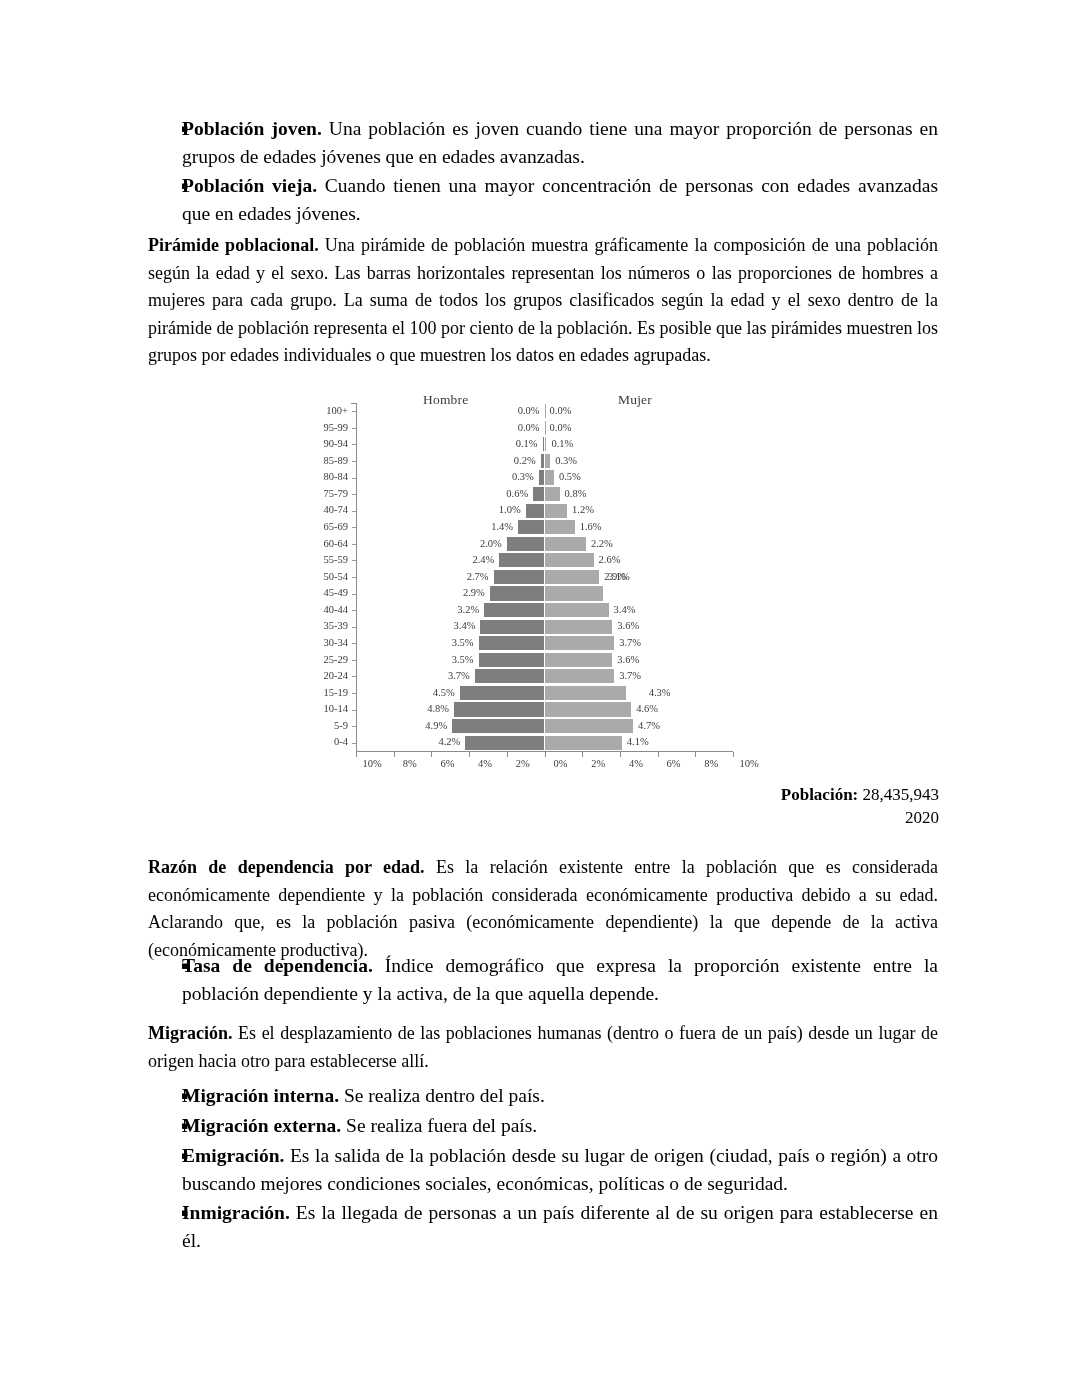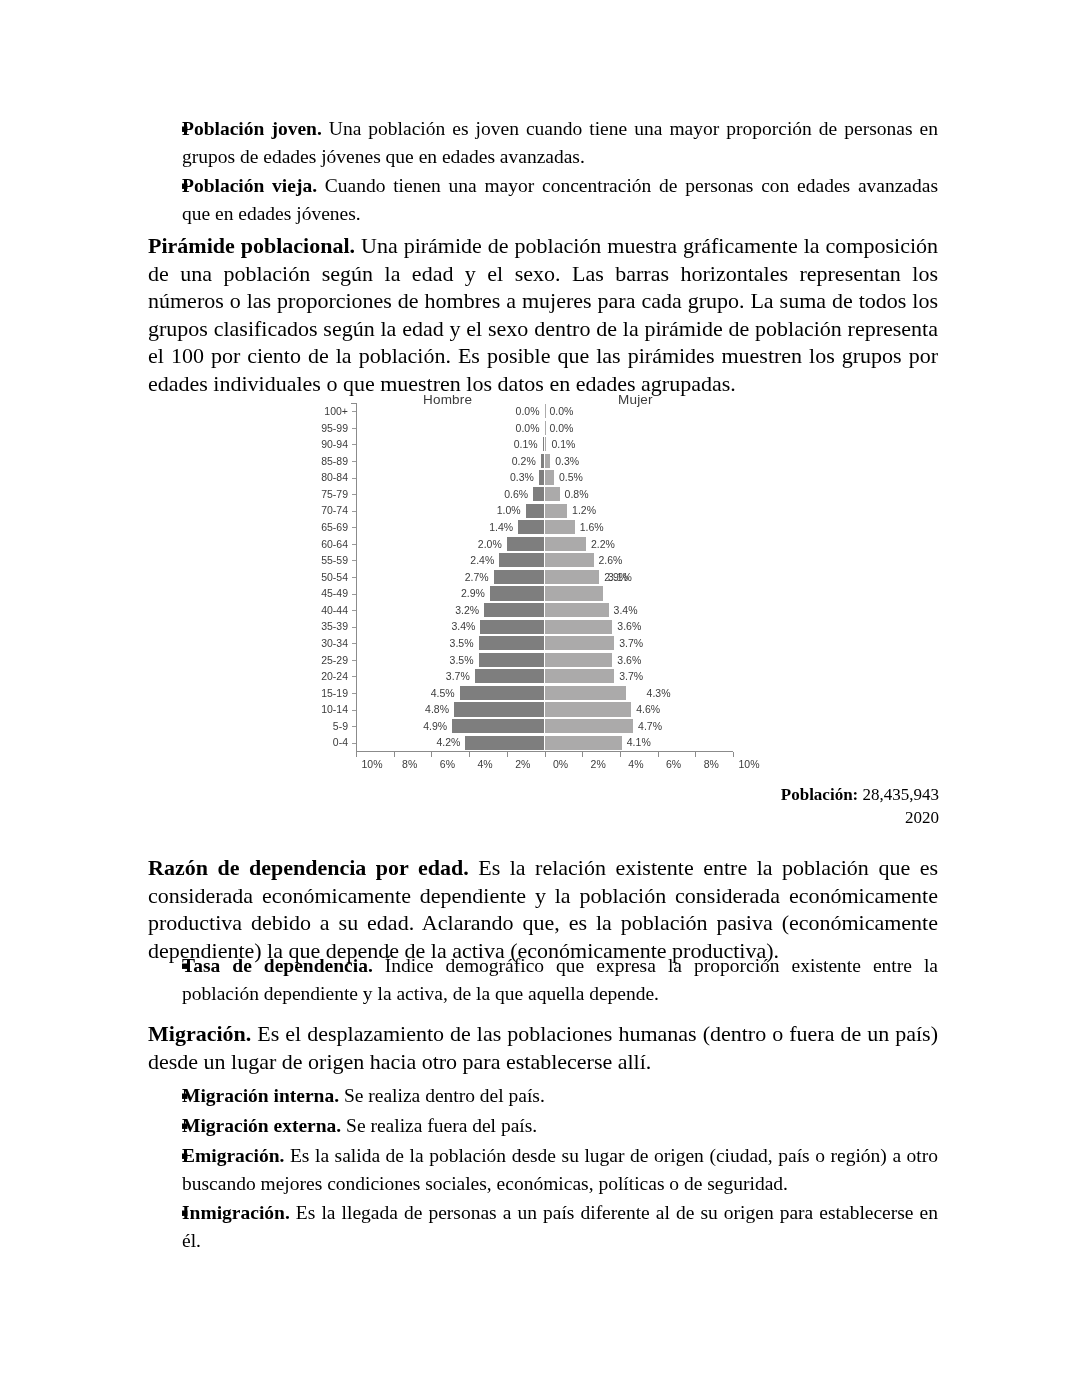--- a/index.html
+++ b/index.html
@@ -51,35 +51,35 @@
     line-height: 27.5px;
     text-align: justify;
     text-justify: inter-word;
   }
   .bullet-body b { font-weight: bold; }
 
   .para {
     position: absolute;
     left: 148px;
     width: 790px;
-    font-size: 22px;
+    font-size: 18px;
     line-height: 27.5px;
     text-align: justify;
     text-justify: inter-word;
   }
   .para b { font-weight: bold; }
 
   
   .chart-wrap {
     position: absolute;
     left: 318px;
     top: 392px;
     width: 440px;
     height: 380px;
-    font-family: Liberation Sans, sans-serif;
+    font-family: Liberation Serif, serif;
   }
   .chart-title-left, .chart-title-right {
     position: absolute;
     top: 0px;
     font-size: 13.5px;
     color: #3b3b3b;
     letter-spacing: 0.2px;
   }
   .chart-title-left { left: 105px; }
   .chart-title-right { left: 300px; }
@@ -285,21 +285,21 @@
         <div class="vlabel right" style="top: 66.2857px; line-height: 16.5714px; width: 40px; left: 240.925px;">0.5%</div>
         <div class="y-tick" style="top: 91.1429px;"></div>
         <div class="ylab" style="top: 82.8571px; line-height: 16.5714px;">75-79</div>
         <div class="row" style="top: 82.8571px; height: 16.5714px;">
           <div class="bar male" style="left: 177.19px; width: 11.31px; height: 14.1714px;"></div>
           <div class="bar female" style="left: 188.5px; width: 15.08px; height: 14.1714px;"></div>
         </div>
         <div class="vlabel left" style="top: 82.8571px; line-height: 16.5714px; width: 40px; left: 170.19px;">0.6%</div>
         <div class="vlabel right" style="top: 82.8571px; line-height: 16.5714px; width: 40px; left: 246.58px;">0.8%</div>
         <div class="y-tick" style="top: 107.714px;"></div>
-        <div class="ylab" style="top: 99.4286px; line-height: 16.5714px;">70-74</div>
+        <div class="ylab" style="top: 99.4286px; line-height: 16.5714px;">40-74</div>
         <div class="row" style="top: 99.4286px; height: 16.5714px;">
           <div class="bar male" style="left: 169.65px; width: 18.85px; height: 14.1714px;"></div>
           <div class="bar female" style="left: 188.5px; width: 22.62px; height: 14.1714px;"></div>
         </div>
         <div class="vlabel left" style="top: 99.4286px; line-height: 16.5714px; width: 40px; left: 162.65px;">1.0%</div>
         <div class="vlabel right" style="top: 99.4286px; line-height: 16.5714px; width: 40px; left: 254.12px;">1.2%</div>
         <div class="y-tick" style="top: 124.286px;"></div>
         <div class="ylab" style="top: 116px; line-height: 16.5714px;">65-69</div>
         <div class="row" style="top: 116px; height: 16.5714px;">
           <div class="bar male" style="left: 162.11px; width: 26.39px; height: 14.1714px;"></div>

